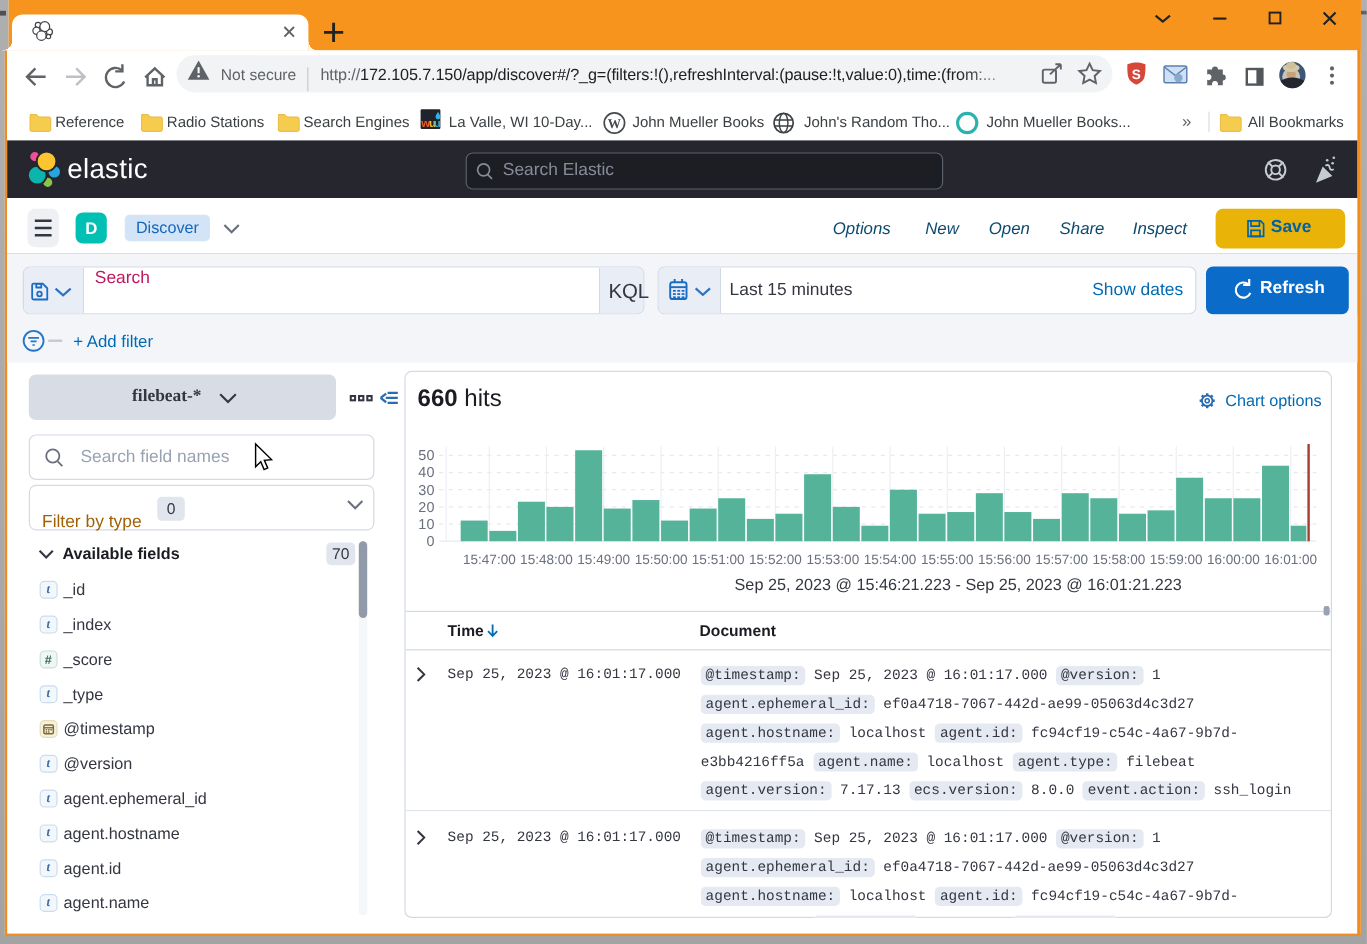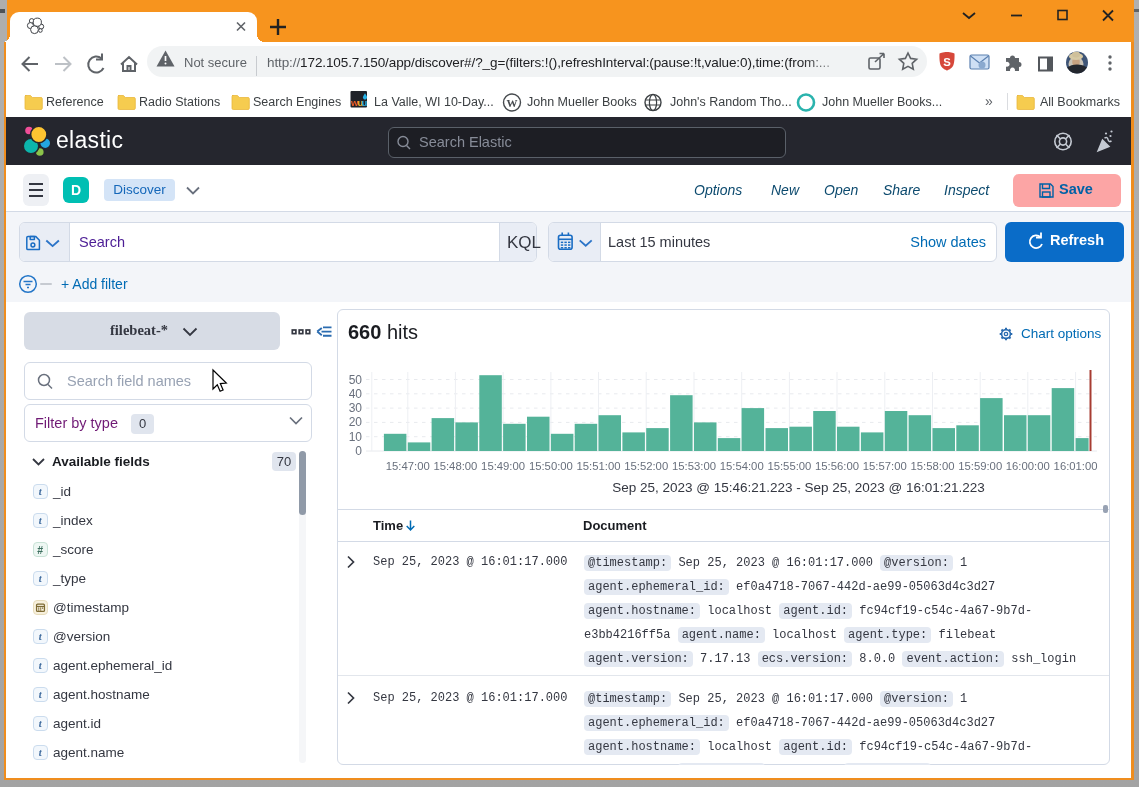--- a/index.html
+++ b/index.html
@@ -27,43 +27,43 @@
 #eheader { left:6px; top:117px; width:1125px; height:48px; background:#25262e; }
 #elogotext { left:56px; top:127px; font-size:23px; font-weight:500; color:#fff; letter-spacing:0.3px; }
 #esearch { left:388px; top:127px; width:398px; height:31px; background:#1d1e24; border:1px solid #5a6069; border-radius:6px; }
 #esearchtext { left:419px; top:134px; font-size:14.5px; color:#878c98; }
 #dtoolbar { left:6px; top:165px; width:1125px; height:47px; background:#fff; border-bottom:1px solid #d3dae6; }
 #hambtn { left:23px; top:174px; width:26px; height:32px; background:#eef0f4; border-radius:6px; }
 #dbadge { left:63px; top:177px; width:26px; height:26px; background:#00bfb3; border-radius:6px; color:#fff; font-weight:bold; font-size:14px; text-align:center; line-height:26px; }
 #discpill { left:104px; top:179px; width:71px; height:22px; background:#d4e4f7; border-radius:4px; text-align:center; }
 #discpill span { color:#1467b9; font-size:13.5px; line-height:22px; font-weight:500;margin-top:42px; }
 .toplink { position:absolute; top:182px; font-size:14px; color:#0c4a6e;font-style:italic; }
-#savebtn { left:1013px; top:174px; width:108px; height:33px; background:#fca5a5; border-radius:6px; }
+#savebtn { left:1013px; top:174px; width:108px; height:33px; background:#eab308; border-radius:6px; }
 #savebtn span { position:absolute; left:46px; top:7px; font-size:14.5px; font-weight:bold; color:#0061a6; }
 #querybar { left:6px; top:212px; width:1125px; height:90px; background:#f3f5f9; }
 #qinput { left:19px; top:222px; width:518px; height:40px; background:#fff; border:1px solid #d3dae6; border-radius:6px; }
 #qprepend { left:0; top:0; width:50px; height:38px; background:#e9edf5; border-right:1px solid #d3dae6; border-radius:5px 0 0 5px; }
-#qsearchph { left:59px; top:11px; font-size:14.5px; color:#4c1d95; }
+#qsearchph { left:59px; top:1px; font-size:14.5px; color:#be185d; }
 #qkql { right:0; top:0; width:37px; height:38px; background:#e9edf5; border-left:1px solid #d3dae6; border-radius:0 5px 5px 0; }
 #qkql span { position:absolute; left:7px; top:10px; font-size:17px; font-weight:500; color:#343741; }
 #dpicker { left:548px; top:222px; width:449px; height:40px; background:#fff; border:1px solid #d3dae6; border-radius:6px; }
 #dprepend { left:0; top:0; width:52px; height:38px; background:#e9edf5; border-right:1px solid #d3dae6; border-radius:5px 0 0 5px; }
 #dtext { left:59px; top:11px; font-size:14.5px; color:#343741; }
 #showdates { right:10px; top:11px; position:absolute; font-size:14.5px; color:#006bb4; }
 #refreshbtn { left:1005px; top:222px; width:119px; height:40px; background:#0a6cc8; border-radius:6px; }
 #refreshbtn span { position:absolute; left:45px; top:10px; font-size:14.5px; font-weight:bold; color:#fff; }
 #addfilterrow { left:6px; top:262px; width:1125px; height:40px; background:#f3f5f9; }
 #addfilter { left:61px; top:276px; font-size:14px; color:#006bb4; }
 #afdash { left:40px; top:283px; width:12px; height:2px; background:#c6cad1; border-radius:1px; }
 #ippill { left:24px; top:312px; width:256px; height:38px; background:#d7dce5; border-radius:6px; }
 #ippill b { position:absolute; left:86px; top:10px; font-size:14.5px; color:#343741;font-family:Liberation Serif, serif; }
 #fsearch { left:24px; top:362px; width:288px; height:38px; background:#fff; border:1px solid #d3dae6; border-radius:6px; }
 #fsearch span { position:absolute; left:42px; top:10px; font-size:14.5px; color:#98a2b3; }
 #ftype { left:24px; top:404px; width:288px; height:38px; background:#fff; border:1px solid #d3dae6; border-radius:6px; }
-#ftype span.lbl { position:absolute; left:10px; top:10px; font-size:14.5px; color:#701a75; }
+#ftype span.lbl { position:absolute; left:10px; top:22px; font-size:14.5px; color:#a16207; }
 #ftype span.cnt { position:absolute; left:106px; top:9px; width:23px; height:20px; background:#e0e5ee; border-radius:4px; text-align:center; font-size:13px; line-height:20px; color:#343741; }
 #avtitle { left:52px; top:454px; font-size:13.5px; font-weight:bold; color:#1a1c21; }
 #avcount { left:272px; top:452px; width:24px; height:19px; background:#e0e5ee; border-radius:4px; text-align:center; font-size:13px; line-height:19px; color:#343741; }
 #sbtrack { left:299px; top:451px; width:7px; height:312px; background:#f5f6f8; border-radius:4px; }
 #sbthumb { left:299px; top:451px; width:7px; height:64px; background:#909aa8; border-radius:4px; }
 .frow { position:absolute; left:33px; height:29px; }
 .ftok { position:absolute; left:0; top:5px; width:14.5px; height:14.5px; border-radius:4px; font-size:10.5px; text-align:center; line-height:14px; }
 .tok-t { background:#f2f7fc; border:1px solid #cbdcee; color:#3f6b9e; font-style:italic; font-family:"Liberation Serif",serif; font-weight:bold; }
 .tok-n { background:#eef7f3; border:1px solid #c8e2d6; color:#3c6e5e; font-weight:bold; }
 .tok-d { background:#f7f0dd; border:1px solid #e7dcbb; }

